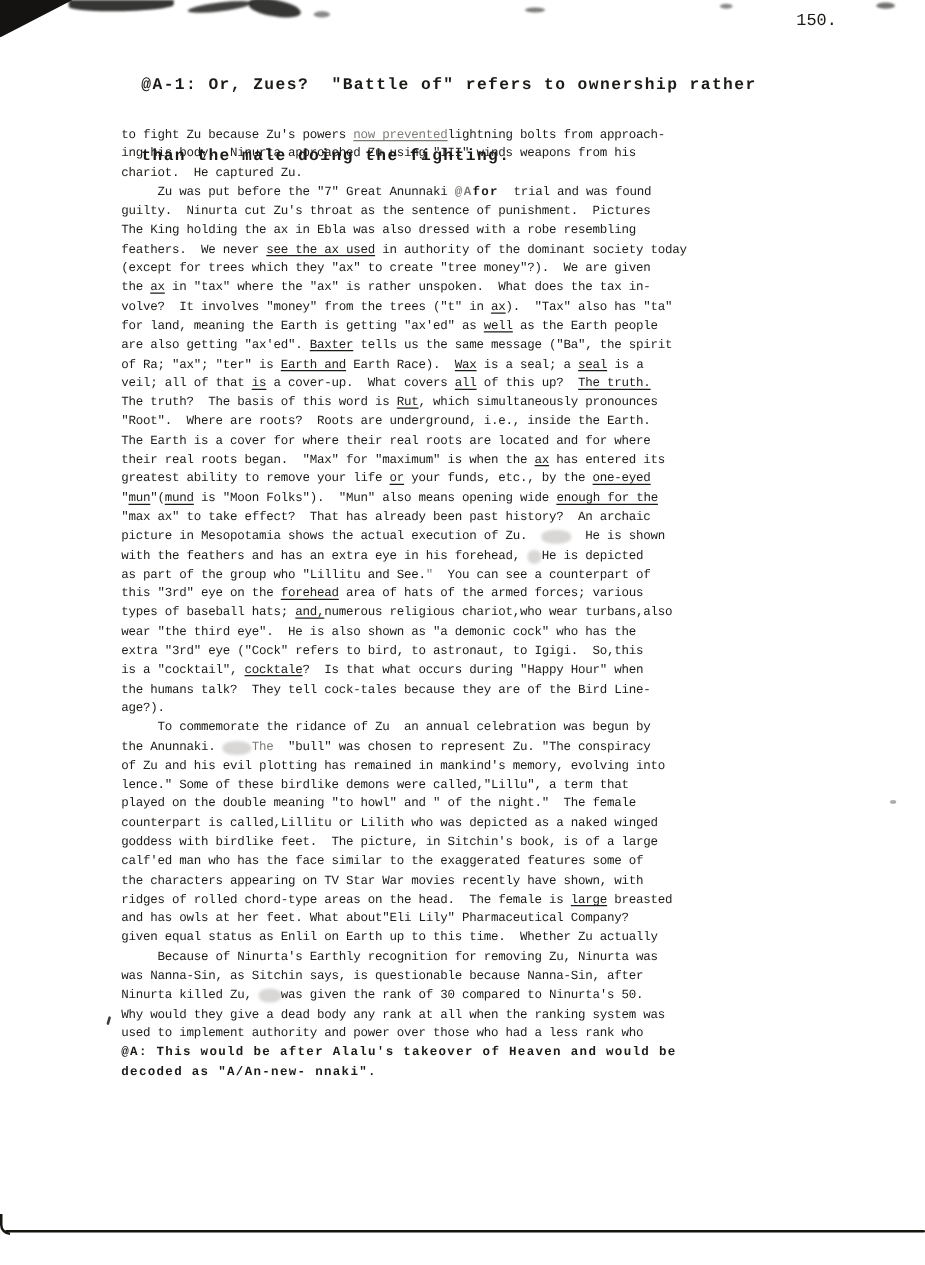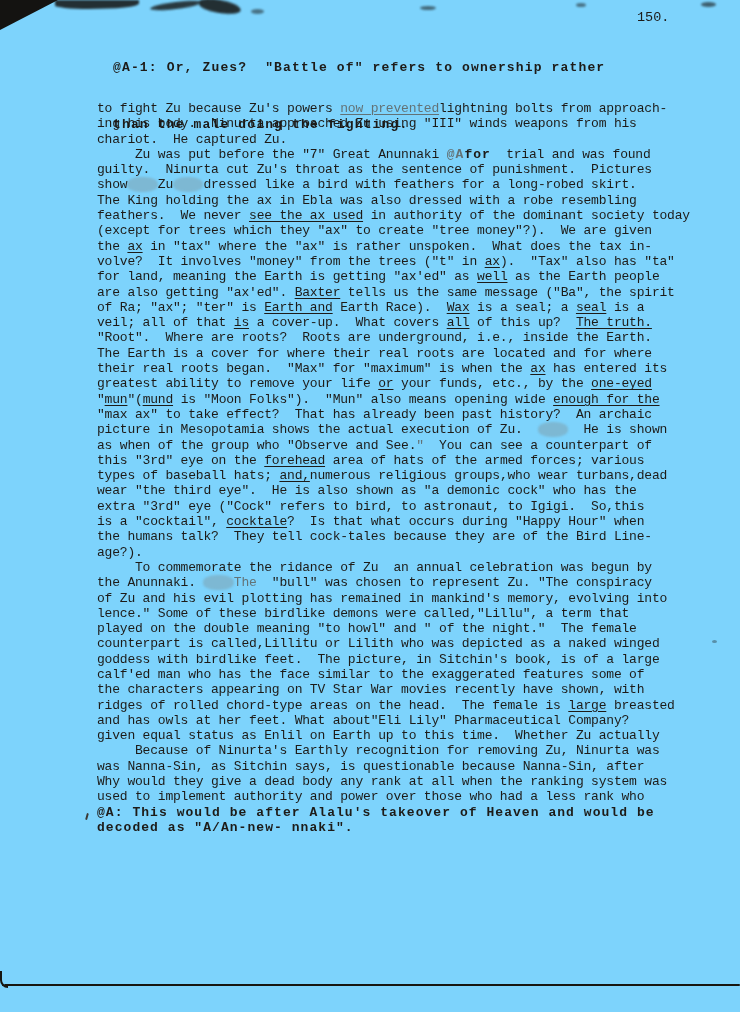--- a/index.html
+++ b/index.html
@@ -1,26 +1,26 @@
 <!DOCTYPE html>
 <html><head>
 <meta charset="utf-8">
 <style>
   html,body{margin:0;padding:0;background:#e9e8e4;}
   .page{
     position:relative; width:740px; height:1012px; margin:0 auto;
-    background:#7dd3fc; overflow:hidden;
+    background:#ffffff; overflow:hidden;
     font-family:"Liberation Mono","DejaVu Sans Mono",monospace;
     color:#1d1b18;
   }
   .mono{font-family:"Liberation Mono","DejaVu Sans Mono",monospace;}
   .ins{font-weight:700; letter-spacing:1.15px;}
   .header-note{position:absolute; left:113px; top:20px; font-size:13px; line-height:19px; white-space:pre;}
   .page-number{position:absolute; left:637px; top:10px; font-size:13.5px;}
-  .body-text{position:absolute; left:97px; top:101px; width:630px; font-size:13px;}
+  .body-text{position:absolute; left:97px; top:101px; width:630px; font-size:10px;}
   .line{white-space:pre; line-height:15.3px; height:15.3px; letter-spacing:-0.2px;}
   .u{text-decoration:underline; text-decoration-thickness:1px; text-underline-offset:2px;}
   .sm{color:#5c5a55; opacity:.8; filter:blur(.35px);}
   .blot{background:rgba(125,122,115,.30); filter:blur(1.2px); border-radius:45%;}
   .ins-seg{font-weight:700; letter-spacing:1.05px;}
   
   .art{position:absolute; background:#141311;}
   .art-corner{left:0; top:0; width:58px; height:30px;
     clip-path:polygon(0 0,100% 0,0 100%);}
   .art-smear1{left:55px; top:0; width:84px; height:9px; border-radius:0 0 60% 40%; filter:blur(1px); opacity:.85;}
@@ -57,59 +57,61 @@
     <div>@A-1: Or, Zues?  "Battle of" refers to ownership rather</div>
     <div>than the male doing the fighting.</div>
   </div>
 
   <div class="body-text">
       <div class="line"><span>to fight Zu because Zu's powers </span><span class="u sm">now prevented</span><span>lightning bolts from approach-</span></div>
       <div class="line"><span>ing his body.  Ninurta approached Zu using "III" winds weapons from his</span></div>
       <div class="line"><span>chariot.  He captured Zu.</span></div>
       <div class="line"><span>     Zu was put before the "7" Great Anunnaki </span><span class="ins-seg sm">@A</span><span class="ins-seg">for</span><span>  trial and was found</span></div>
       <div class="line"><span>guilty.  Ninurta cut Zu's throat as the sentence of punishment.  Pictures</span></div>
-      <div class="line"><span>show</span><span class="blot">    </span><span>Zu</span><span class="blot">    </span><span>dressed like a bird with feathers for a long-robed skirt.</span></div>
       <div class="line"><span>The King holding the ax in Ebla was also dressed with a robe resembling</span></div>
       <div class="line"><span>feathers.  We never </span><span class="u">see the ax used</span><span> in authority of the dominant society today</span></div>
       <div class="line"><span>(except for trees which they "ax" to create "tree money"?).  We are given</span></div>
       <div class="line"><span>the </span><span class="u">ax</span><span> in "tax" where the "ax" is rather unspoken.  What does the tax in-</span></div>
       <div class="line"><span>volve?  It involves "money" from the trees ("t" in </span><span class="u">ax</span><span>).  "Tax" also has "ta"</span></div>
       <div class="line"><span>for land, meaning the Earth is getting "ax'ed" as </span><span class="u">well</span><span> as the Earth people</span></div>
       <div class="line"><span>are also getting "ax'ed". </span><span class="u">Baxter</span><span> tells us the same message ("Ba", the spirit</span></div>
       <div class="line"><span>of Ra; "ax"; "ter" is </span><span class="u">Earth and</span><span> Earth Race).  </span><span class="u">Wax</span><span> is a seal; a </span><span class="u">seal</span><span> is a</span></div>
       <div class="line"><span>veil; all of that </span><span class="u">is</span><span> a cover-up.  What covers </span><span class="u">all</span><span> of this up?  </span><span class="u">The truth.</span></div>
+      <div class="line"><span>The truth?  The basis of this word is </span><span class="u">Rut</span><span>, which simultaneously pronounces</span></div>
       <div class="line"><span>"Root".  Where are roots?  Roots are underground, i.e., inside the Earth.</span></div>
       <div class="line"><span>The Earth is a cover for where their real roots are located and for where</span></div>
       <div class="line"><span>their real roots began.  "Max" for "maximum" is when the </span><span class="u">ax</span><span> has entered its</span></div>
       <div class="line"><span>greatest ability to remove your life </span><span class="u">or</span><span> your funds, etc., by the </span><span class="u">one-eyed</span></div>
       <div class="line"><span>"</span><span class="u">mun</span><span>"(</span><span class="u">mund</span><span> is "Moon Folks").  "Mun" also means opening wide </span><span class="u">enough for the</span></div>
       <div class="line"><span>"max ax" to take effect?  That has already been past history?  An archaic</span></div>
       <div class="line"><span>picture in Mesopotamia shows the actual execution of Zu.  </span><span class="blot">    </span><span>  He is shown</span></div>
-      <div class="line"><span>as when of the group who "Observe and See.</span><span class="sm">"</span><span>  You can see a counterpart of</span></div>
+      <div class="line"><span>with the feathers and has an extra eye in his forehead, </span><span class="blot">  </span><span>He is depicted</span></div>
+      <div class="line"><span>as part of the group who "Lillitu and See.</span><span class="sm">"</span><span>  You can see a counterpart of</span></div>
       <div class="line"><span>this "3rd" eye on the </span><span class="u">forehead</span><span> area of hats of the armed forces; various</span></div>
-      <div class="line"><span>types of baseball hats; </span><span class="u">and,</span><span>numerous religious groups,who wear turbans,dead</span></div>
+      <div class="line"><span>types of baseball hats; </span><span class="u">and,</span><span>numerous religious chariot,who wear turbans,also</span></div>
       <div class="line"><span>wear "the third eye".  He is also shown as "a demonic cock" who has the</span></div>
       <div class="line"><span>extra "3rd" eye ("Cock" refers to bird, to astronaut, to Igigi.  So,this</span></div>
       <div class="line"><span>is a "cocktail", </span><span class="u">cocktale</span><span>?  Is that what occurs during "Happy Hour" when</span></div>
       <div class="line"><span>the humans talk?  They tell cock-tales because they are of the Bird Line-</span></div>
       <div class="line"><span>age?).</span></div>
       <div class="line"><span>     To commemorate the ridance of Zu  an annual celebration was begun by</span></div>
       <div class="line"><span>the Anunnaki. </span><span class="blot">    </span><span class="sm">The</span><span>  "bull" was chosen to represent Zu. "The conspiracy</span></div>
       <div class="line"><span>of Zu and his evil plotting has remained in mankind's memory, evolving into</span></div>
       <div class="line"><span>lence." Some of these birdlike demons were called,"Lillu", a term that</span></div>
       <div class="line"><span>played on the double meaning "to howl" and " of the night."  The female</span></div>
       <div class="line"><span>counterpart is called,Lillitu or Lilith who was depicted as a naked winged</span></div>
       <div class="line"><span>goddess with birdlike feet.  The picture, in Sitchin's book, is of a large</span></div>
       <div class="line"><span>calf'ed man who has the face similar to the exaggerated features some of</span></div>
       <div class="line"><span>the characters appearing on TV Star War movies recently have shown, with</span></div>
       <div class="line"><span>ridges of rolled chord-type areas on the head.  The female is </span><span class="u">large</span><span> breasted</span></div>
       <div class="line"><span>and has owls at her feet. What about"Eli Lily" Pharmaceutical Company?</span></div>
       <div class="line"><span>given equal status as Enlil on Earth up to this time.  Whether Zu actually</span></div>
       <div class="line"><span>     Because of Ninurta's Earthly recognition for removing Zu, Ninurta was</span></div>
       <div class="line"><span>was Nanna-Sin, as Sitchin says, is questionable because Nanna-Sin, after</span></div>
+      <div class="line"><span>Ninurta killed Zu, </span><span class="blot">   </span><span>was given the rank of 30 compared to Ninurta's 50.</span></div>
       <div class="line"><span>Why would they give a dead body any rank at all when the ranking system was</span></div>
       <div class="line"><span>used to implement authority and power over those who had a less rank who</span></div>
       <div class="line"><span class="ins-seg">@A: This would be after Alalu's takeover of Heaven and would be</span></div>
       <div class="line"><span class="ins-seg">decoded as "A/An-new- nnaki".</span></div>
     </div>
 
   <div class="margin-mark"></div>
 
   <div class="art-bottom-hook" style="position:absolute;"></div>
   <div class="art-bottom-line" style="position:absolute;"></div>

